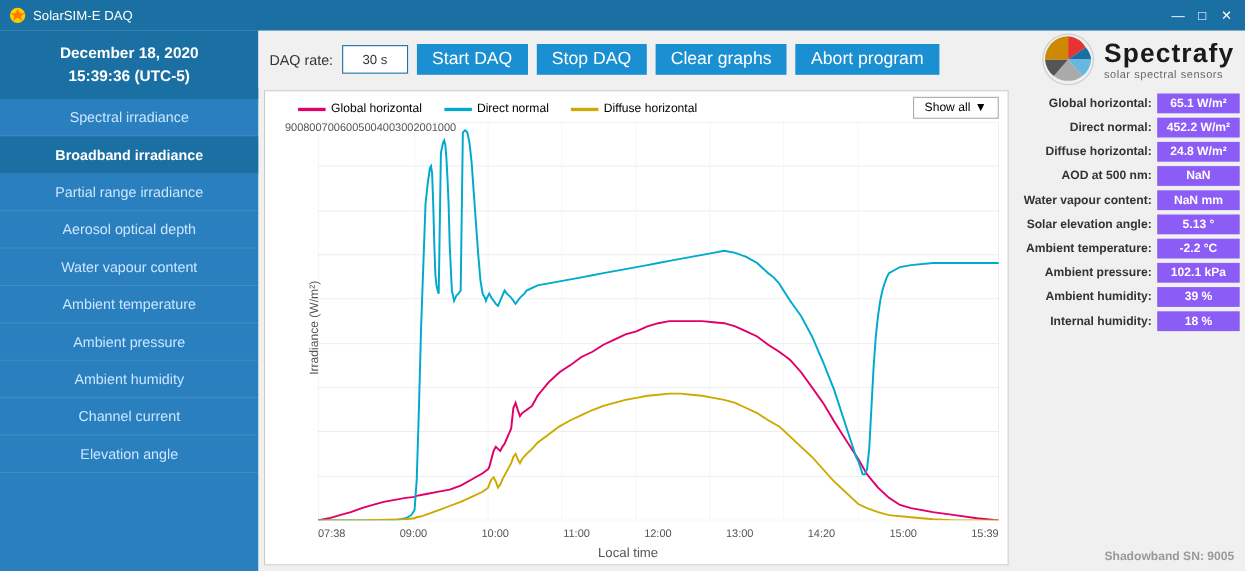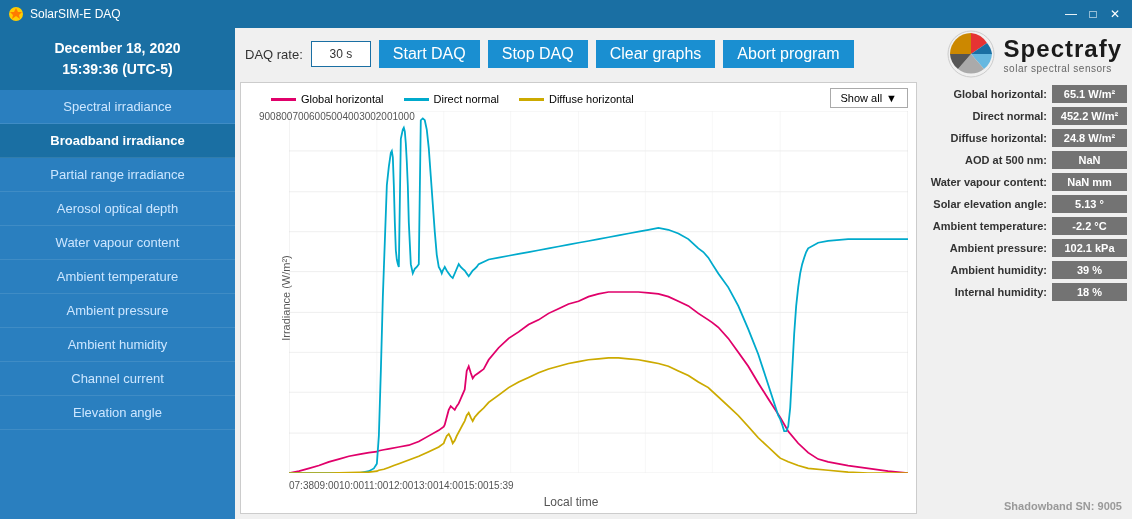--- a/index.html
+++ b/index.html
@@ -197,21 +197,21 @@
       justify-content: flex-end;
       gap: 5px;
     }
     .stat-label {
       font-size: 11px;
       color: #333;
       text-align: right;
       min-width: 110px;
     }
     .stat-value {
-      background: #737373;
+      background: #8b5cf6;
       color: white;
       padding: 3px 8px;
       font-size: 11px;
       min-width: 75px;
       text-align: center;
       white-space: nowrap;
     }
     .shadowband-text {
       text-align: right;
       font-size: 11px;
@@ -410,28 +410,28 @@
           <span>700</span>
           <span>600</span>
           <span>500</span>
           <span>400</span>
           <span>300</span>
           <span>200</span>
           <span>100</span>
           <span>0</span>
         </div>
 
-        <div style="position:absolute;left:48px;right:8px;bottom:22px;display:flex;justify-content:flex-start;font-size:10px;color:#555;">
+        <div style="position:absolute;left:48px;right:8px;bottom:22px;display:flex;justify-content:space-between;font-size:10px;color:#555;">
           <span>07:38</span>
           <span>09:00</span>
           <span>10:00</span>
           <span>11:00</span>
           <span>12:00</span>
           <span>13:00</span>
-          <span>14:00</span>
+          <span>14:20</span>
           <span>15:00</span>
           <span>15:39</span>
         </div>
 
         <div style="position:absolute;bottom:4px;left:0;right:15px;text-align:center;font-size:12px;color:#555;">Local time</div>
       </div>
 
       <div class="stats-panel">
         <div class="stat-row">
           <span class="stat-label">Global horizontal:</span>

